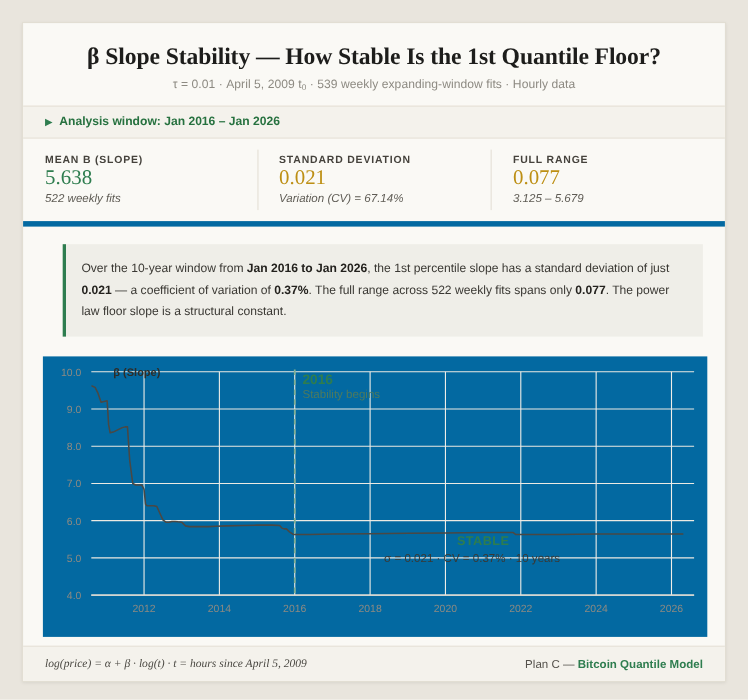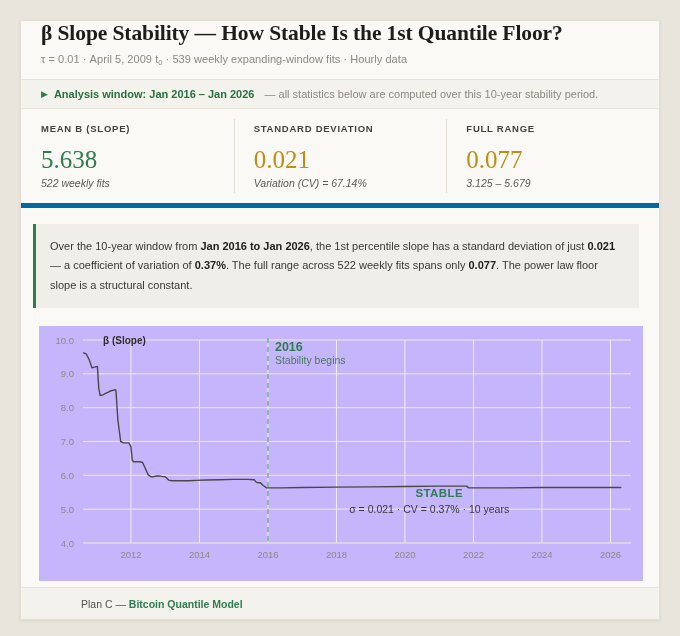--- a/index.html
+++ b/index.html
@@ -23,21 +23,22 @@
     width: 640px;
     height: 600px;
     background: #faf9f5;
     border: 1px solid #e2ded3;
     box-shadow: 0 1px 3px rgba(0,0,0,0.07);
     overflow: hidden;
   }
 
   
   .header {
-    padding: 0 20px 12px 20px;
+    padding: 18px 20px 12px 20px;
+    text-align: center;
   }
   .title {
     font-family: "Liberation Serif", serif;
     font-size: 21.5px;
     font-weight: 700;
     color: #1d1d1b;
     letter-spacing: -0.1px;
     white-space: nowrap;
   }
   .subtitle {
@@ -99,57 +100,57 @@
   }
   .stat-label {
     font-size: 9.5px;
     font-weight: 700;
     letter-spacing: 0.75px;
     color: #45423c;
     text-transform: uppercase;
   }
   .stat-value {
     font-family: "Liberation Serif", serif;
-    font-size: 25px;
+    font-size: 19px;
     font-weight: 400;
-    margin-top: 12px;
+    margin-top: 0;
     line-height: 1.12;
   }
   .stat-value.green { color: #2e7d4f; }
   .stat-value.gold  { color: #bd8f14; }
   .stat-sub {
     font-size: 10.5px;
     color: #5f5c55;
     margin-top: 3px;
     font-style: italic;
   }
 
   
   .callout-wrap {
-    padding: 16px 20px 4px 12px;
+    padding: 16px 20px 4px 36px;
   }
   .callout {
     background: #efeee8;
     border-left: 3px solid #2e7d4f;
     padding: 13px 16px 13px 14px;
     font-size: 11px;
     line-height: 1.75;
     color: #3a3833;
   }
   .callout b { color: #23211d; font-weight: 700; }
 
   
   .chart-wrap {
     padding: 14px 18px 0 18px;
   }
   .chart-panel {
     position: relative;
     width: 604px;
     height: 255px;
-    background: #c4b5fd;
+    background: #0369a1;
   }
   .chart-panel svg { display: block; }
 
   .axis-text {
     font-family: "Liberation Sans", sans-serif;
     fill: #8d8a82;
     font-size: 9.5px;
   }
   .axis-label {
     font-family: "Liberation Sans", sans-serif;
@@ -211,21 +212,20 @@
 <div class="card">
 
   <div class="header">
     <div class="title">β Slope Stability — How Stable Is the 1st Quantile Floor?</div>
     <div class="subtitle"><span>τ = 0.01 · April 5, 2009 t</span><sub>0</sub><span> · 539 weekly expanding-window fits · Hourly data</span></div>
   </div>
 
   <div class="window-bar">
     <span class="tri">▶</span>
     <span class="window-strong">Analysis window: Jan 2016 – Jan 2026</span>
-    <span class="window-note">— all statistics below are computed over this 10-year stability period.</span>
   </div>
 
   <div class="stats">
     <div class="stat">
       <div class="stat-label">MEAN β (SLOPE)</div>
       <div class="stat-value green">5.638</div>
       <div class="stat-sub">522 weekly fits</div>
     </div>
     <div class="stat">
       <div class="stat-label">STANDARD DEVIATION</div>
@@ -282,16 +282,17 @@
           <text x="235.95000000000312" y="25" text-anchor="start" class="ann-year">2016</text>
           <text x="235.95000000000312" y="38" text-anchor="start" class="ann-sub">Stability begins</text>
           <polyline points="44.68,26.86 47.43,28.21 50.17,33.62 52.90,41.74 55.65,41.07 58.39,40.39 59.76,62.04 61.13,69.49 63.87,68.81 66.61,67.46 69.35,66.10 72.09,64.75 74.83,64.07 76.88,64.07 78.93,94.52 81.68,115.50 84.42,116.85 87.15,116.85 89.90,116.85 91.95,120.91 93.32,134.45 94.69,135.80 96.75,135.80 98.80,135.80 100.86,135.80 103.60,136.48 106.34,142.57 109.08,148.66 111.82,150.69 114.56,150.69 117.30,150.01 120.04,150.01 122.78,150.35 126.20,150.69 129.63,154.07 133.05,154.75 137.85,154.75 143.33,154.75 150.18,154.75 157.03,154.41 167.30,154.07 181.00,153.73 194.70,153.39 208.40,153.39 215.25,153.73 217.31,156.10 219.36,156.78 221.42,156.78 224.15,159.48 226.21,160.84 227.58,161.85 228.95,161.85 242.65,161.85 263.20,161.51 297.45,161.17 331.70,160.84 365.95,160.50 400.20,160.16 427.60,160.16 429.65,161.85 448.15,161.85 468.70,161.85 502.95,161.51 537.20,161.51 571.45,161.51 581.73,161.51" fill="none" stroke="#4a4844" stroke-width="1.4" stroke-linejoin="round" stroke-linecap="round"></polyline>
           <text x="400.2000000000031" y="171" text-anchor="middle" class="ann-stable">STABLE</text>
           <text x="390.2000000000031" y="187" text-anchor="middle" class="ann-stats">σ = 0.021   ·   CV = 0.37%   ·   10 years</text>
         </svg>
     </div>
   </div>
 
   <div class="footer">
+    <div class="formula">log(price) = α + β · log(t) · t = hours since April 5, 2009</div>
     <div class="brand"><span>Plan C — </span><span class="brand-name">Bitcoin Quantile Model</span></div>
   </div>
 
 </div>
 
 </body></html>

